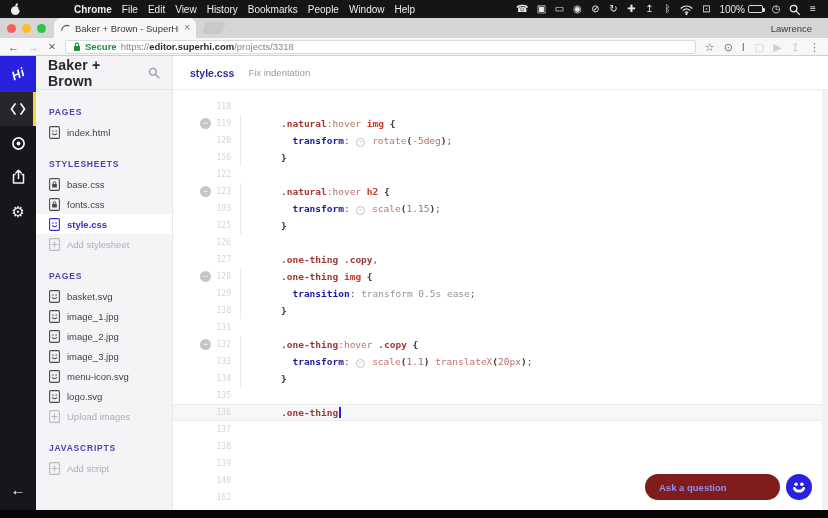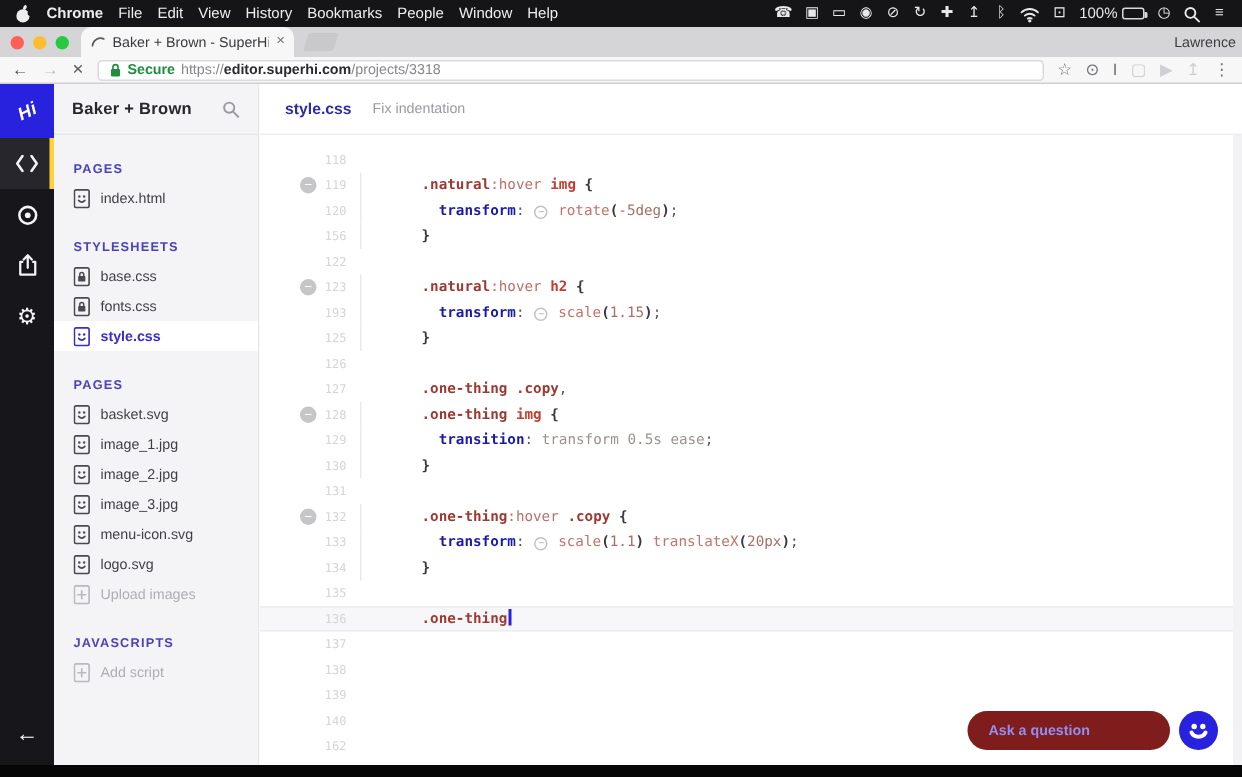--- a/index.html
+++ b/index.html
@@ -24,21 +24,21 @@
   .tabstrip { position:absolute; top:18px; left:0; right:0; height:20px; background:#d5d5d7;
     display:flex; align-items:center; }
   .traffic { display:flex; gap:6px; padding:0 8px 0 7px; }
   .tl { width:9px; height:9px; border-radius:50%; }
   .tl-close { background:#ff5f57; } .tl-min { background:#febc2e; } .tl-zoom { background:#28c840; }
   .tab { width:142px; height:20px; background:#f7f7f8; border-radius:7px 7px 0 0;
     display:flex; align-items:center; padding:0 6px; gap:5px; position:relative; }
   .tab-title { font-size:9.5px; color:#3a3a3e; white-space:nowrap; overflow:hidden; flex:1; }
   .tab-close { font-size:10px; color:#77777c; line-height:10px; }
   .newtab { width:20px; height:12px; background:#c9c9cc; border-radius:2px; transform:skewX(-18deg); margin-left:8px; }
-  .profile { margin-left:auto; padding-right:4px; font-size:9.5px; color:#3c3c40; }
+  .profile { margin-left:auto; padding-right:16px; font-size:9.5px; color:#3c3c40; }
 
   
   .toolbar { position:absolute; top:38px; left:0; right:0; height:18px; background:#f7f7f8;
     border-bottom:1px solid #cfcfd2; display:flex; align-items:center; padding:0 8px; gap:9px; }
   .nav-ic { font-size:11px; line-height:16px; color:#4c4c50; }
   .nav-fwd { color:#bfbfc3; }
   .nav-stop { font-size:9.5px; color:#5a5a5e; }
   .omnibox { flex:1; height:14px; background:#fff; border:1px solid #dadade; border-radius:3px;
     display:flex; align-items:center; padding:0 7px; gap:4px; font-size:9.5px; max-width:638px; }
   .secure { color:#1e8e3e; font-weight:bold; }
@@ -60,21 +60,21 @@
   .logo-bar { width:15px; height:2px; background:#fff; margin:1px auto 0; }
   .rail-item { width:36px; height:34px; display:flex; align-items:center; justify-content:center; position:relative; cursor:pointer; }
   .rail-item.active { background:#26262c; }
   .rail-item.active::after { content:""; position:absolute; right:0; top:0; bottom:0; width:3px; background:#ffd338; }
   .rail-gear { color:#f4f4f6; font-size:15px; line-height:15px; }
   .rail-back { margin-top:auto; margin-bottom:12px; color:#fff; font-size:15px; font-weight:bold; cursor:pointer; }
 
   
   .panel { position:absolute; left:36px; top:0; bottom:0; width:137px; background:#f4f4f6; border-right:1px solid #e7e7ea; }
   .fp-head { height:34px; border-bottom:1px solid #e7e7ea; display:flex; align-items:center; justify-content:space-between; padding:0 12px; }
-  .fp-title { font-size:11px; font-weight:bold; color:#27272c; letter-spacing:.2px; }
+  .fp-title { font-size:14px; font-weight:bold; color:#27272c; letter-spacing:.2px; }
   .fp-sec { margin-top:17px; }
   .fp-label { padding:0 13px; font-size:8.5px; font-weight:bold; color:#4a43b8; letter-spacing:.8px; margin-bottom:5px; }
   .fp-item { height:20px; display:flex; align-items:center; gap:7px; padding:0 13px; font-size:9.5px; color:#3f3f46; cursor:pointer; }
   .fp-item .ic { color:#4a4a52; display:flex; }
   .fp-item.muted { color:#aeaeb5; }
   .fp-item.muted .ic { color:#b9b9c0; }
   .fp-item.active { background:#fff; color:#372fc6; font-weight:bold; }
   .fp-item.active .ic { color:#372fc6; }
 
   
@@ -128,21 +128,21 @@
 
 <div class="menubar">
   <div class="mb-left">
     <span style="display:flex;">
       <svg width="11" height="13" viewBox="0 0 11 13">
         <ellipse cx="6.6" cy="2" rx="1.1" ry="1.7" fill="#ededed" transform="rotate(28 6.6 2)"></ellipse>
         <circle cx="5.3" cy="7.6" r="4.4" fill="#ededed"></circle>
         <circle cx="10.4" cy="5.6" r="2" fill="#151517"></circle>
       </svg>
     </span>
-    <span style="display:flex;gap:10px;">
+    <span style="display:flex;gap:10px;margin-left:43px;">
         <span class="mb-item mb-app">Chrome</span>
         <span class="mb-item">File</span>
         <span class="mb-item">Edit</span>
         <span class="mb-item">View</span>
         <span class="mb-item">History</span>
         <span class="mb-item">Bookmarks</span>
         <span class="mb-item">People</span>
         <span class="mb-item">Window</span>
         <span class="mb-item">Help</span>
       </span>
@@ -312,20 +312,29 @@
             <span class="ic">
               <svg width="11" height="13" viewBox="0 0 11 13">
                 <path d="M1.7 0.6 h7.6 a1.1 1.1 0 0 1 1.1 1.1 v9.6 a1.1 1.1 0 0 1 -1.1 1.1 h-7.6 a1.1 1.1 0 0 1 -1.1 -1.1 v-9.6 a1.1 1.1 0 0 1 1.1 -1.1 z" stroke="currentColor" stroke-width="1.1" fill="none"></path>
                 <circle cx="3.9" cy="5" r="0.8" fill="currentColor"></circle>
                 <circle cx="7.1" cy="5" r="0.8" fill="currentColor"></circle>
                 <path d="M3.4 7.6 Q5.5 9.8 7.6 7.6" stroke="currentColor" stroke-width="1.1" fill="none" stroke-linecap="round"></path>
               </svg>
             </span>
             <span>style.css</span>
           </div>
+          <div class="fp-item muted">
+            <span class="ic">
+              <svg width="11" height="13" viewBox="0 0 11 13">
+                <path d="M1.7 0.6 h7.6 a1.1 1.1 0 0 1 1.1 1.1 v9.6 a1.1 1.1 0 0 1 -1.1 1.1 h-7.6 a1.1 1.1 0 0 1 -1.1 -1.1 v-9.6 a1.1 1.1 0 0 1 1.1 -1.1 z" stroke="currentColor" stroke-width="1.1" fill="none"></path>
+                <path d="M5.5 3.9 V9.1 M2.9 6.5 H8.1" stroke="currentColor" stroke-width="1.1" stroke-linecap="round"></path>
+              </svg>
+            </span>
+            <span>Add stylesheet</span>
+          </div>
         </div>
         <div class="fp-sec">
           <div class="fp-label">PAGES</div>
           <div class="fp-item">
             <span class="ic">
               <svg width="11" height="13" viewBox="0 0 11 13">
                 <path d="M1.7 0.6 h7.6 a1.1 1.1 0 0 1 1.1 1.1 v9.6 a1.1 1.1 0 0 1 -1.1 1.1 h-7.6 a1.1 1.1 0 0 1 -1.1 -1.1 v-9.6 a1.1 1.1 0 0 1 1.1 -1.1 z" stroke="currentColor" stroke-width="1.1" fill="none"></path>
                 <circle cx="3.9" cy="5" r="0.8" fill="currentColor"></circle>
                 <circle cx="7.1" cy="5" r="0.8" fill="currentColor"></circle>
                 <path d="M3.4 7.6 Q5.5 9.8 7.6 7.6" stroke="currentColor" stroke-width="1.1" fill="none" stroke-linecap="round"></path>

